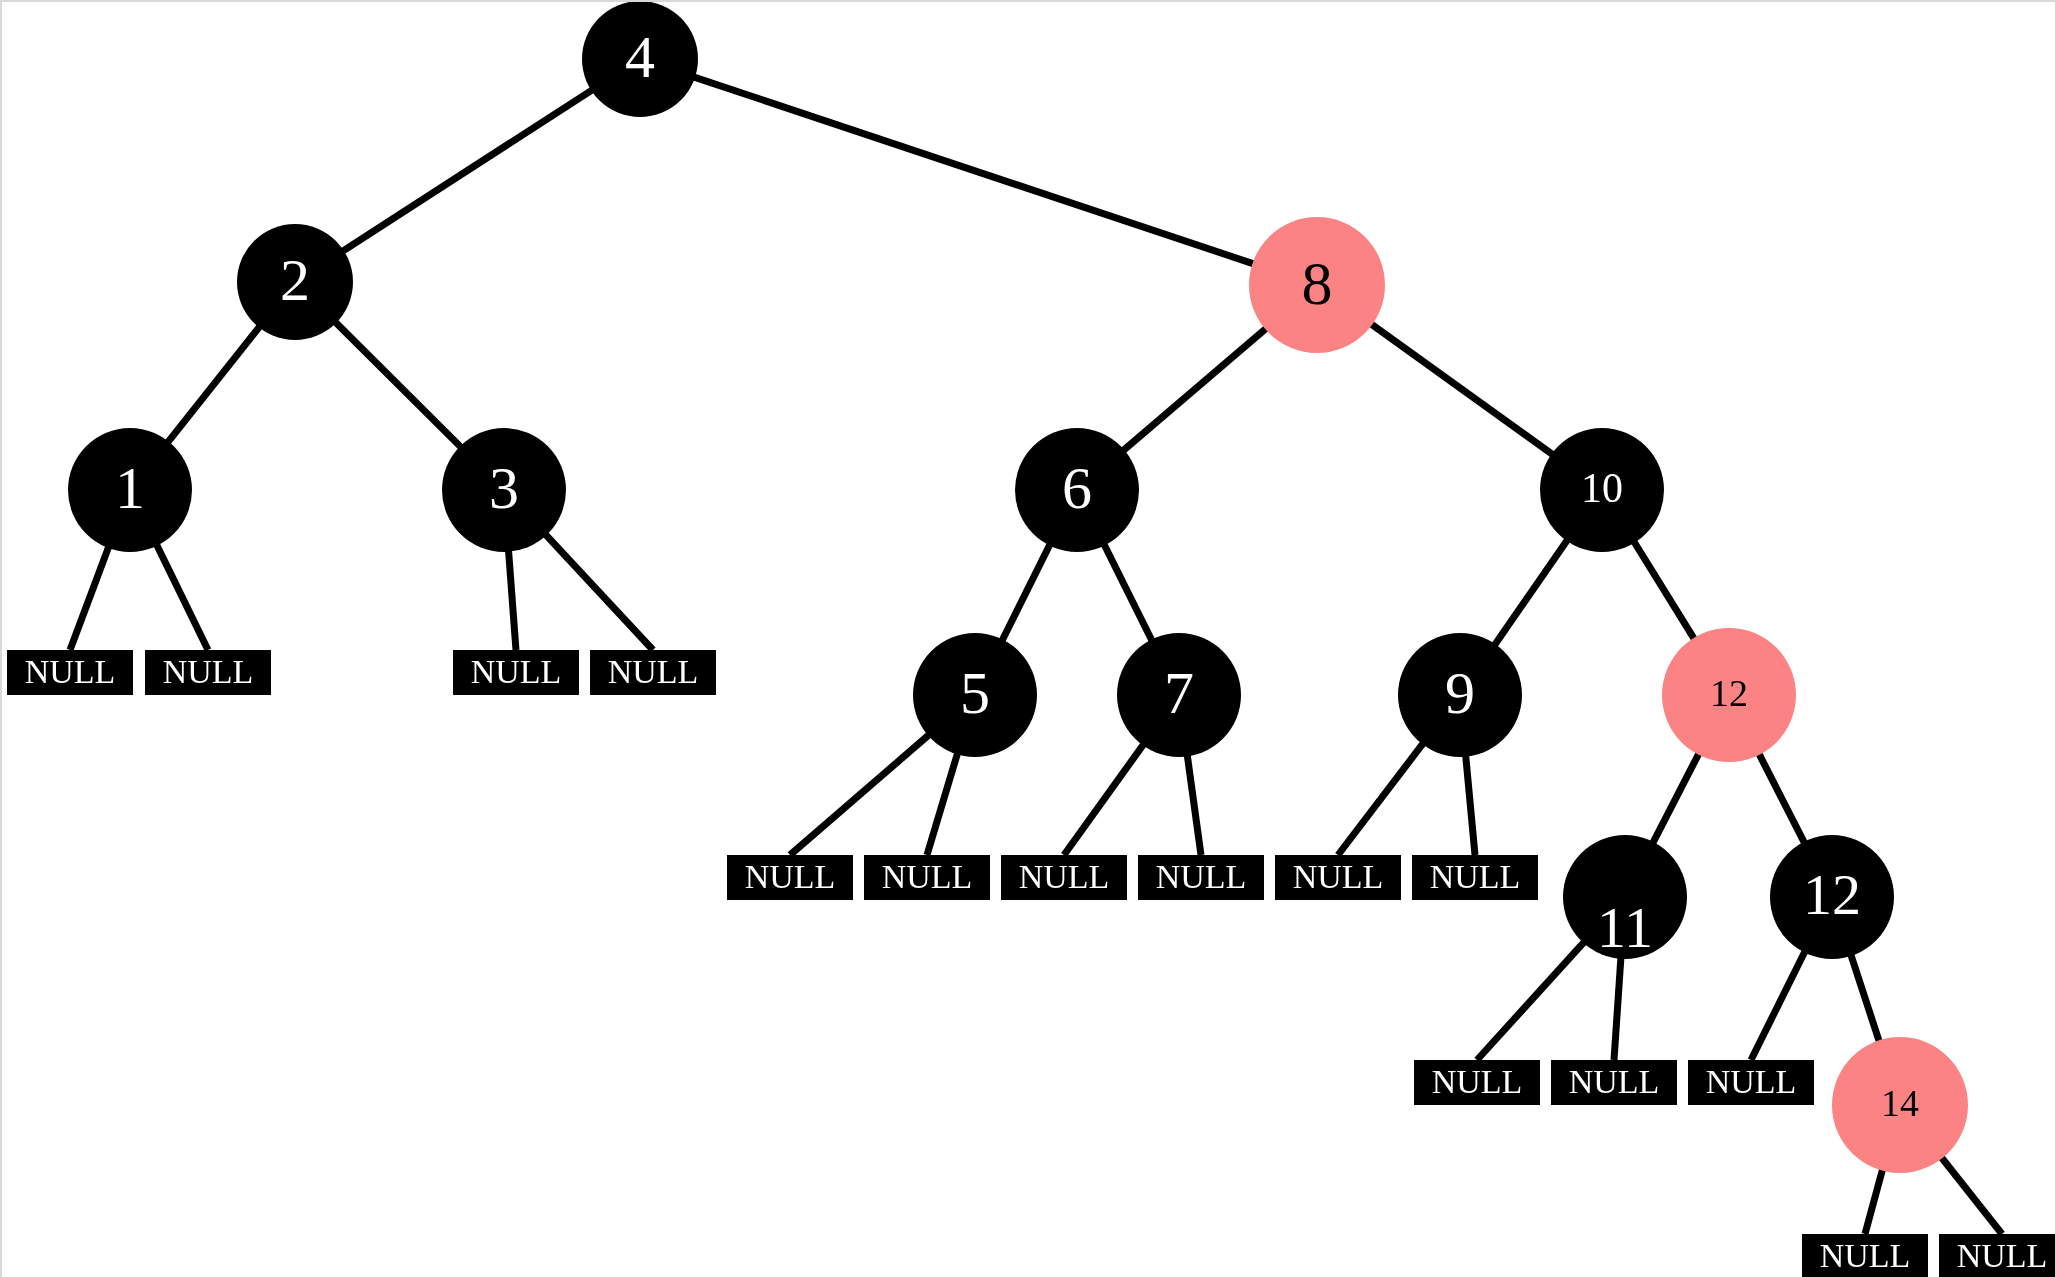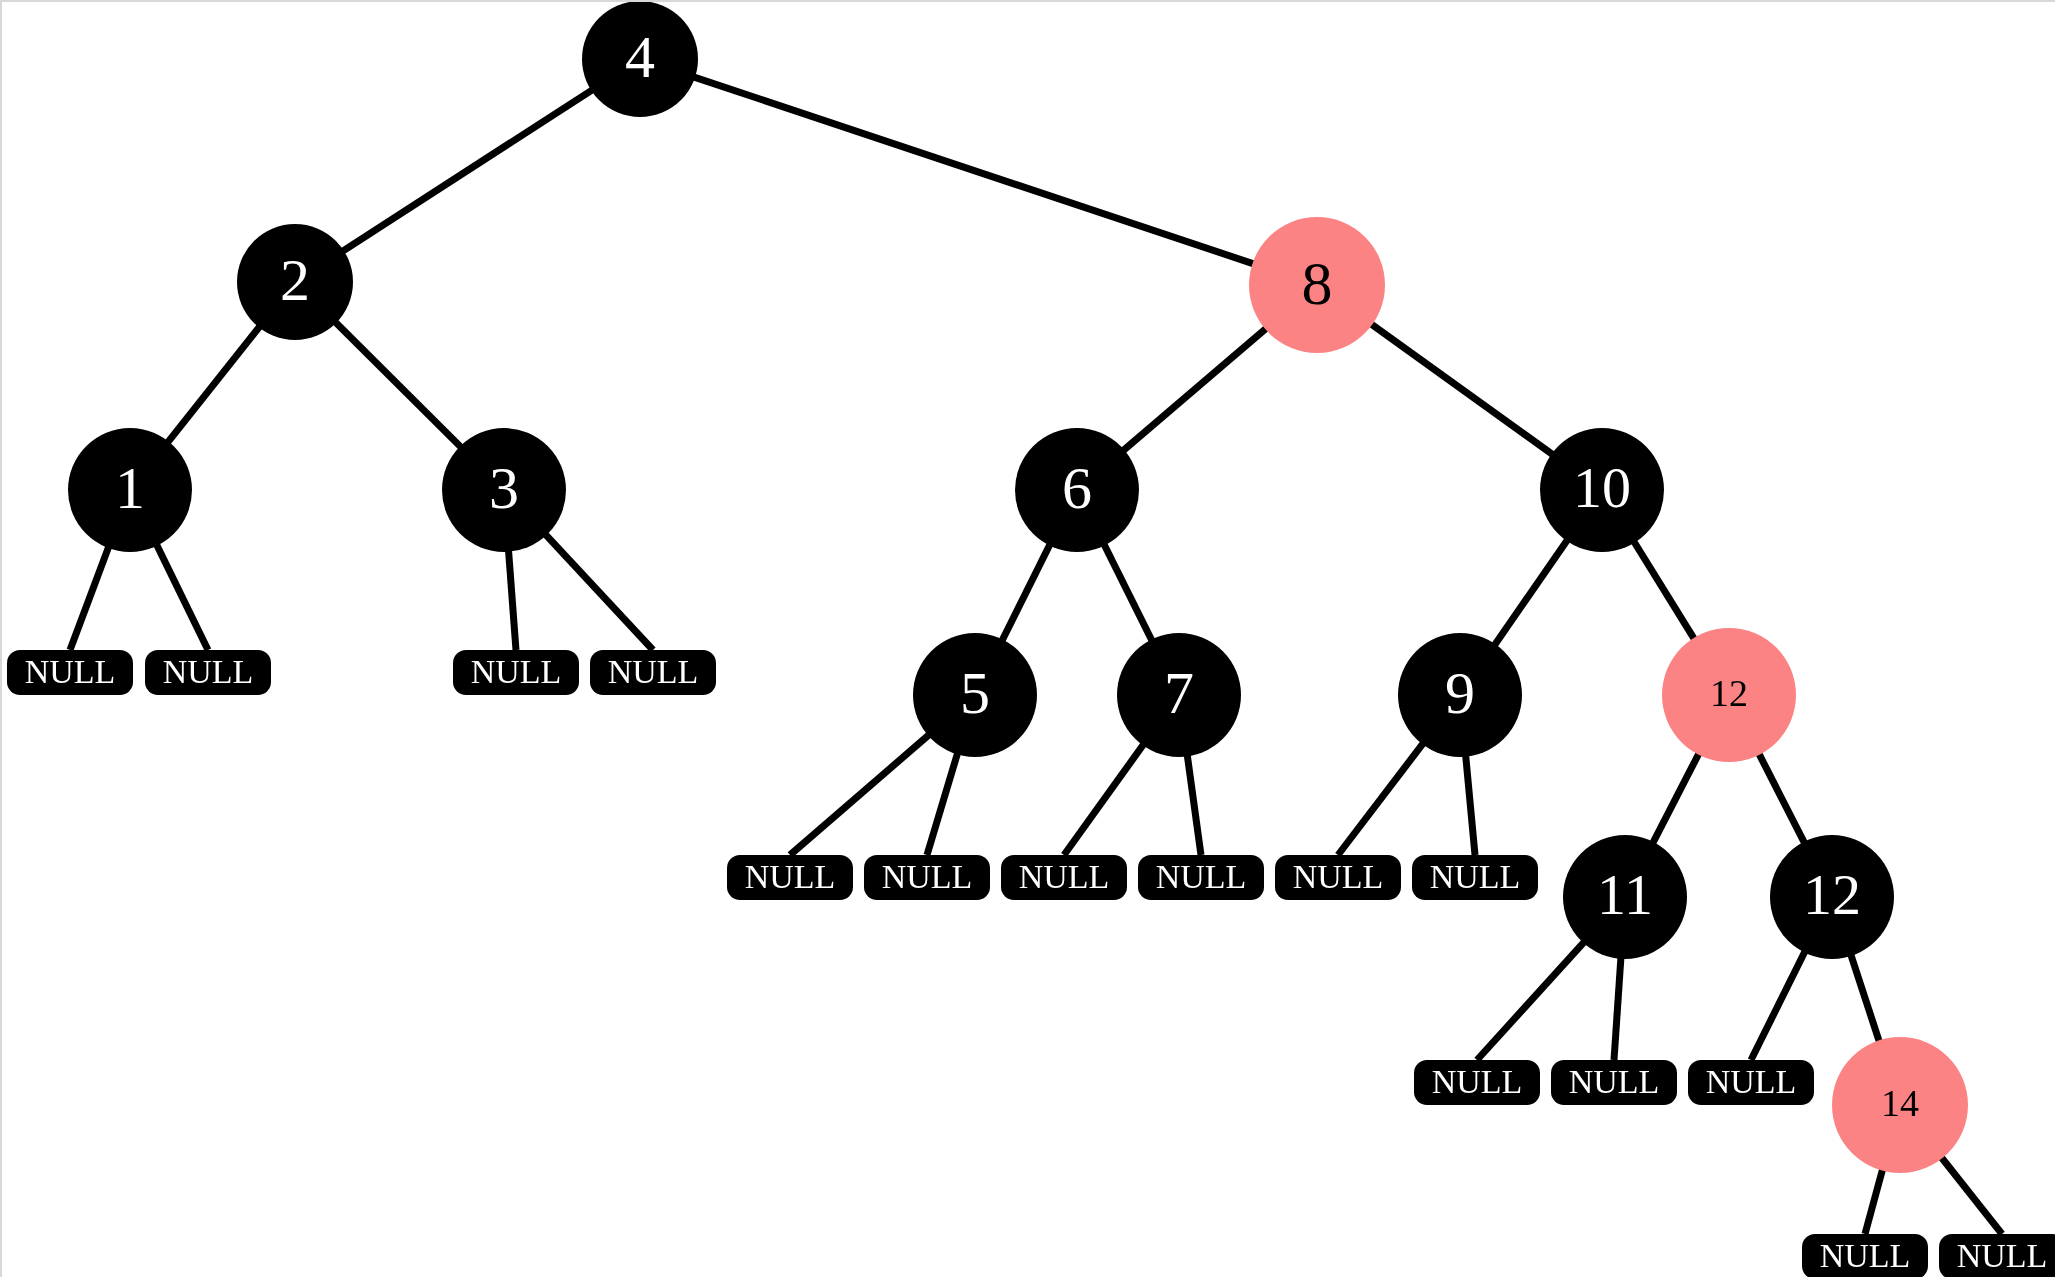--- a/index.html
+++ b/index.html
@@ -52,21 +52,20 @@
     position: absolute;
     background: #000000;
     color: #ffffff;
     display: flex;
     align-items: center;
     justify-content: center;
     box-sizing: border-box;
     font-family: "Liberation Serif", "DejaVu Serif", serif;
     letter-spacing: 0px;
     line-height: 1;
-    border-radius: 13px;
   }
   .nullbox span { display: block; transform: translateY(-1px); }
 </style>
 </head>
 <body>
 
 <div id="canvas">
   <svg id="edges">
       <line x1="598.0576233080758" y1="82.81782609362054" x2="332.94237669192415" y2="254.18217390637946" stroke="#000000" stroke-width="7" stroke-linecap="butt"></line>
       <line x1="683.1127096063212" y1="72.05978193652672" x2="1262.1092370132785" y2="265.3437039364859" stroke="#000000" stroke-width="7" stroke-linecap="butt"></line>
@@ -109,36 +108,36 @@
       </div>
       <div class="node black" style="left: 66px; top: 426px; width: 124px; height: 124px; font-size: 60px;">
         <span class="node-label">1</span>
       </div>
       <div class="node black" style="left: 440px; top: 426px; width: 124px; height: 124px; font-size: 60px;">
         <span class="node-label">3</span>
       </div>
       <div class="node black" style="left: 1013px; top: 426px; width: 124px; height: 124px; font-size: 60px;">
         <span class="node-label">6</span>
       </div>
-      <div class="node black" style="left: 1538px; top: 426px; width: 124px; height: 124px; font-size: 58px;">
+      <div class="node black" style="left: 1538px; top: 426px; width: 124px; height: 124px; font-size: 42px;">
         <span class="node-label">10</span>
       </div>
       <div class="node black" style="left: 911px; top: 631px; width: 124px; height: 124px; font-size: 60px;">
         <span class="node-label">5</span>
       </div>
       <div class="node black" style="left: 1115px; top: 631px; width: 124px; height: 124px; font-size: 60px;">
         <span class="node-label">7</span>
       </div>
       <div class="node black" style="left: 1396px; top: 631px; width: 124px; height: 124px; font-size: 60px;">
         <span class="node-label">9</span>
       </div>
       <div class="node red" style="left: 1660px; top: 626px; width: 134px; height: 134px; font-size: 38px;">
         <span class="node-label">12</span>
       </div>
-      <div class="node black" style="left: 1561px; top: 833px; width: 124px; height: 124px; font-size: 58px;">
+      <div class="node black" style="left: 1561px; top: 833px; width: 124px; height: 124px; font-size: 58px; align-items: flex-end;">
         <span class="node-label">11</span>
       </div>
       <div class="node black" style="left: 1768px; top: 833px; width: 124px; height: 124px; font-size: 58px;">
         <span class="node-label">12</span>
       </div>
       <div class="node red" style="left: 1830px; top: 1035px; width: 136px; height: 136px; font-size: 38px;">
         <span class="node-label">14</span>
       </div>
     </div>
   <div id="nulls-layer">

